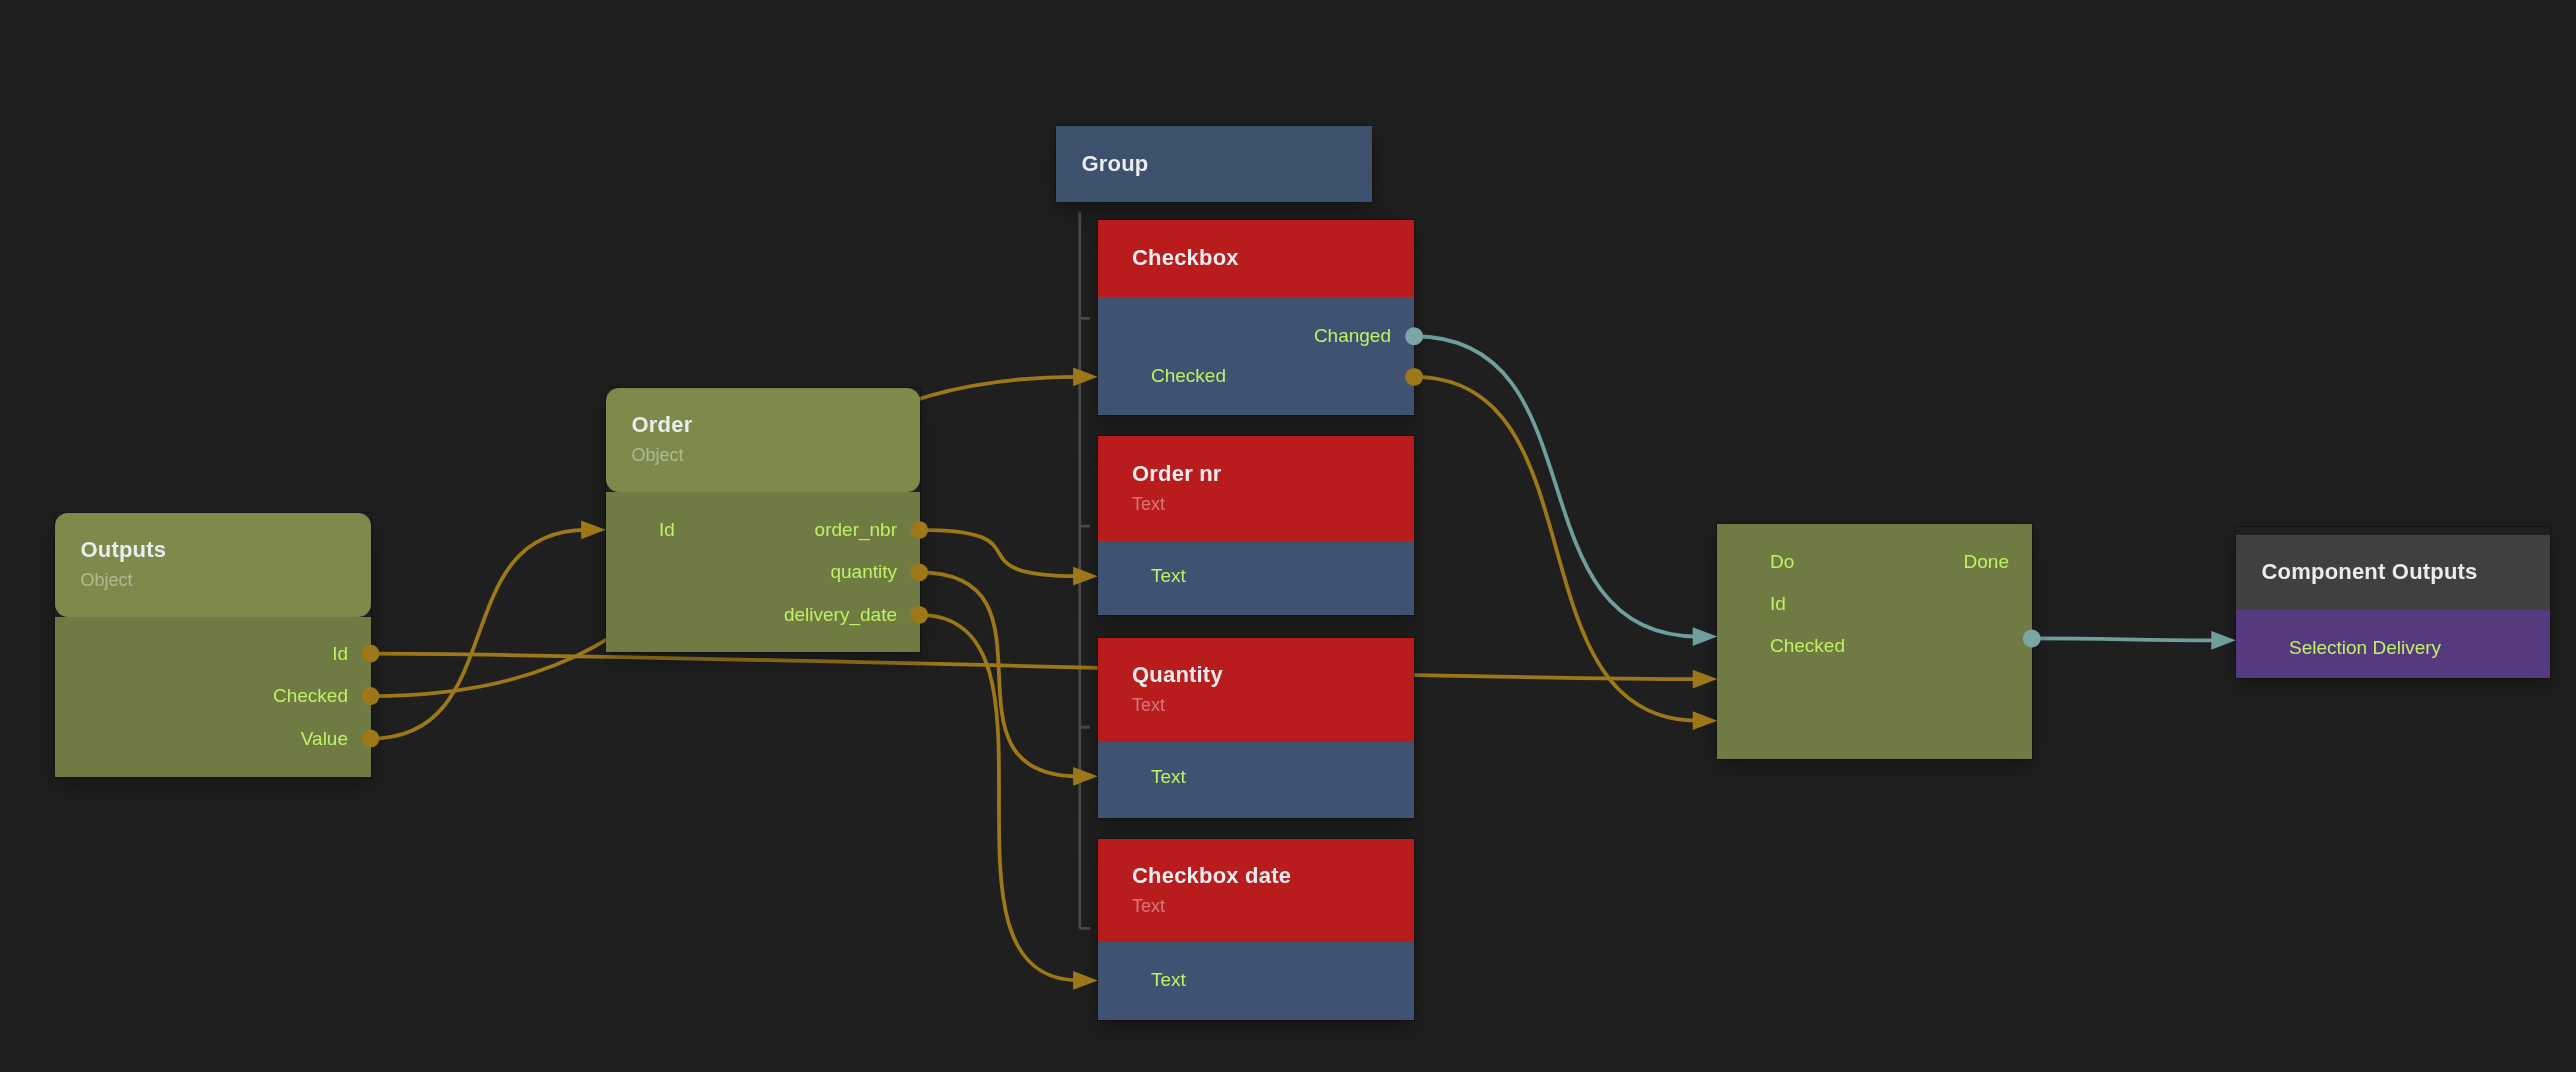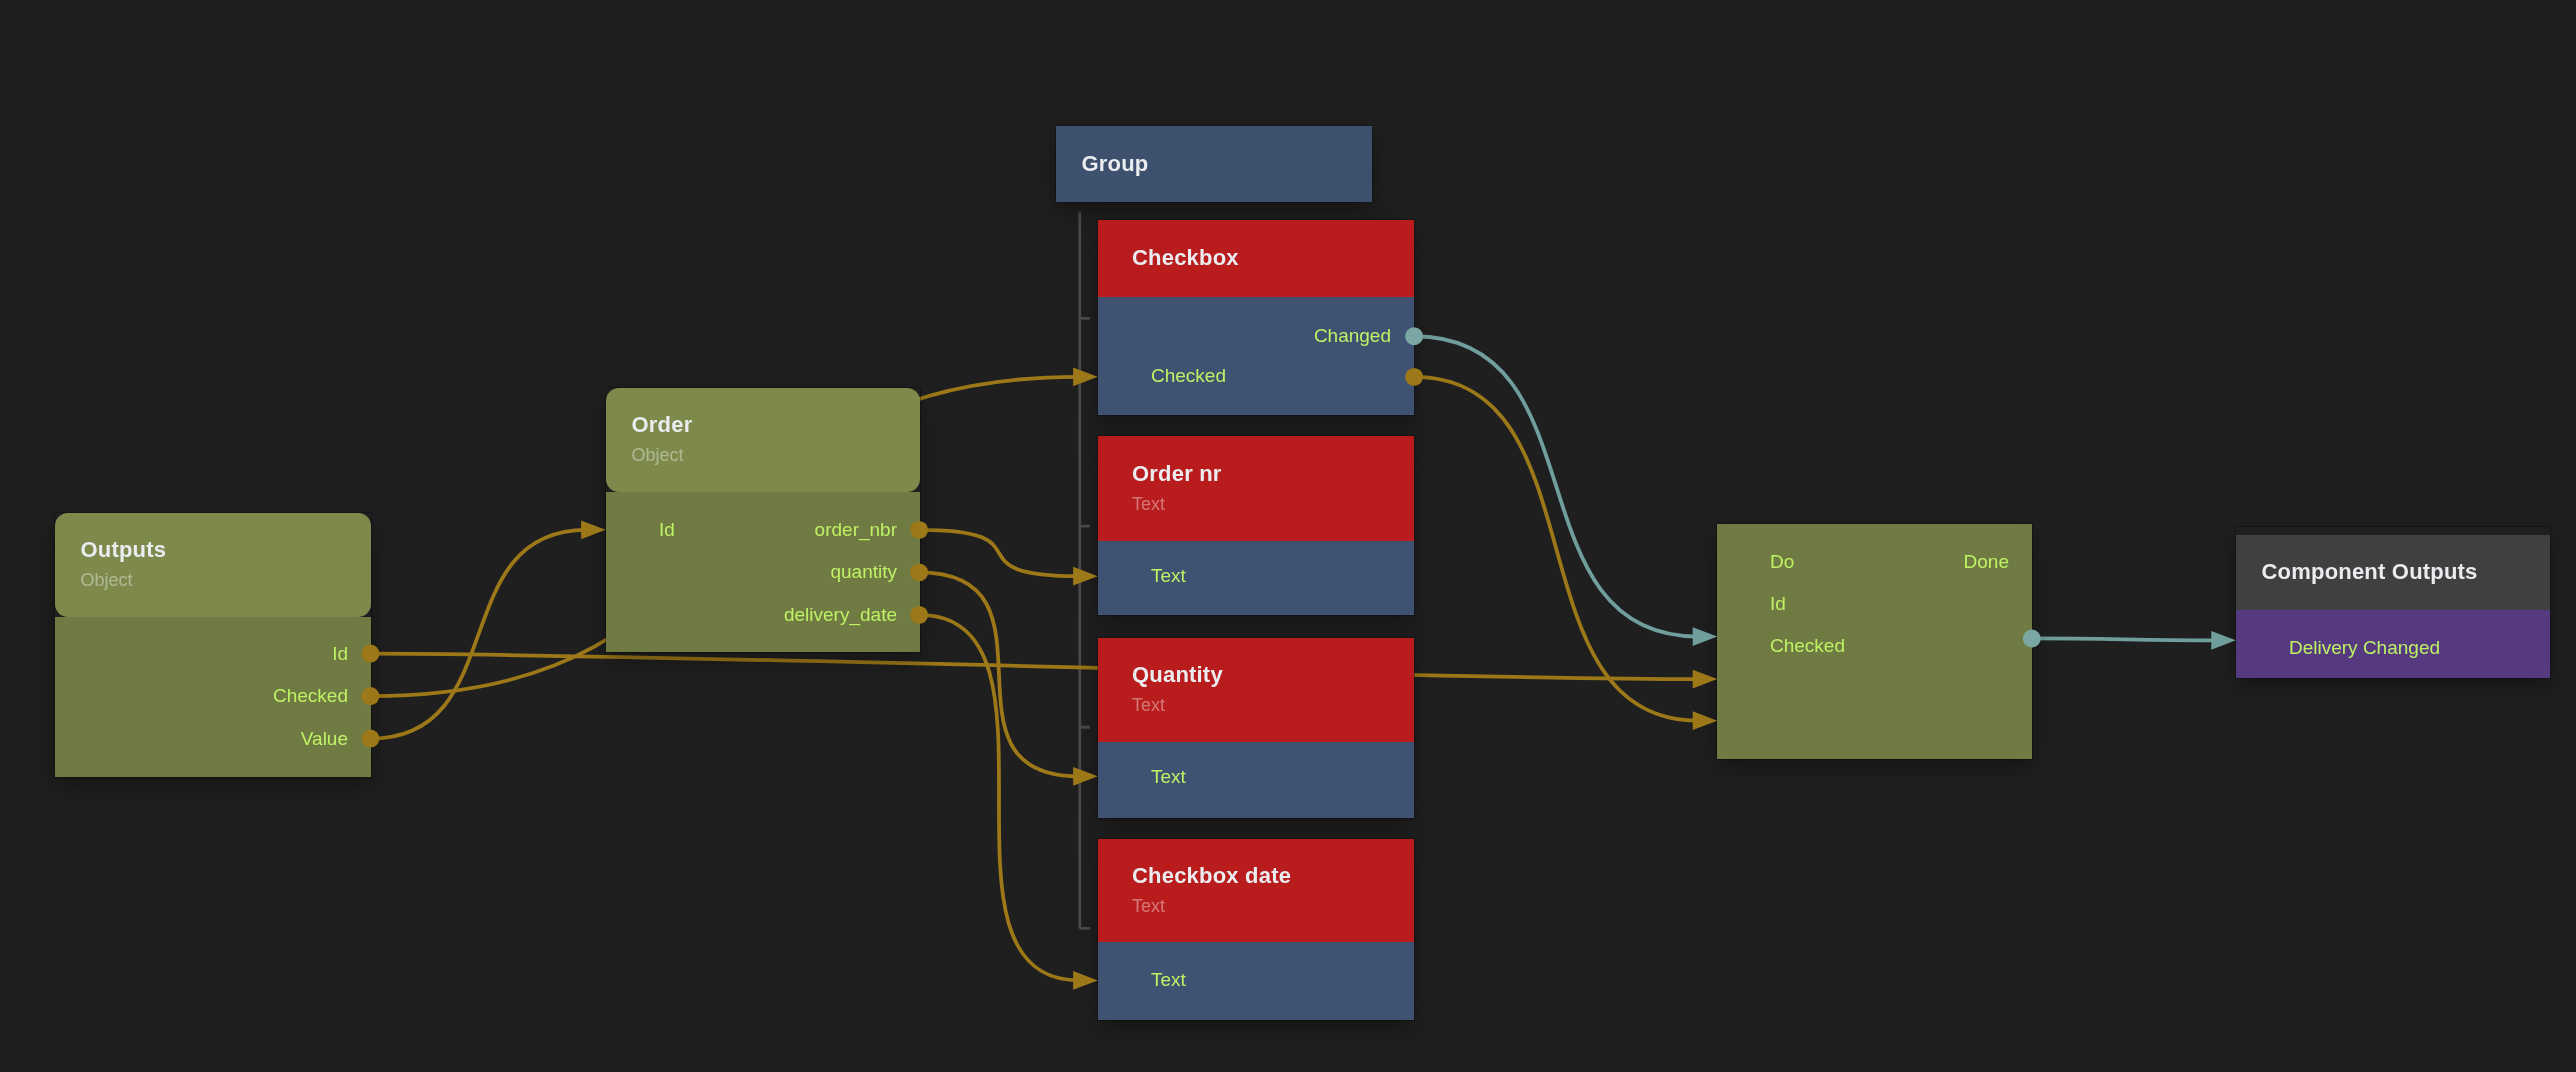--- a/index.html
+++ b/index.html
@@ -170,21 +170,21 @@
         </div>
     </div>
   </div>
 
   <div class="node purple" style="left:2236px;top:527px;width:314px;height:151px;">
     <div class="head" style="flex-basis:75px;">
       <div class="title">Component Outputs</div>
     </div>
     <div class="body">
       <div class="port in" style="top:19px">
-          <span>Delivery Changed</span>
+          <span>Selection Delivery</span>
         </div>
     </div>
   </div>
 
   <svg id="ports-layer" class="layer" width="2576" height="1072" viewBox="0 0 2727 1135">
       <circle cx="392" cy="692" r="9.5" fill="#9c7818"></circle>
       <polygon points="1818,719 1792,709 1792,729" fill="#9c7818"></polygon>
       <circle cx="392" cy="737" r="9.5" fill="#9c7818"></circle>
       <polygon points="1162,399 1136,389 1136,409" fill="#9c7818"></polygon>
       <circle cx="392" cy="782" r="9.5" fill="#9c7818"></circle>

